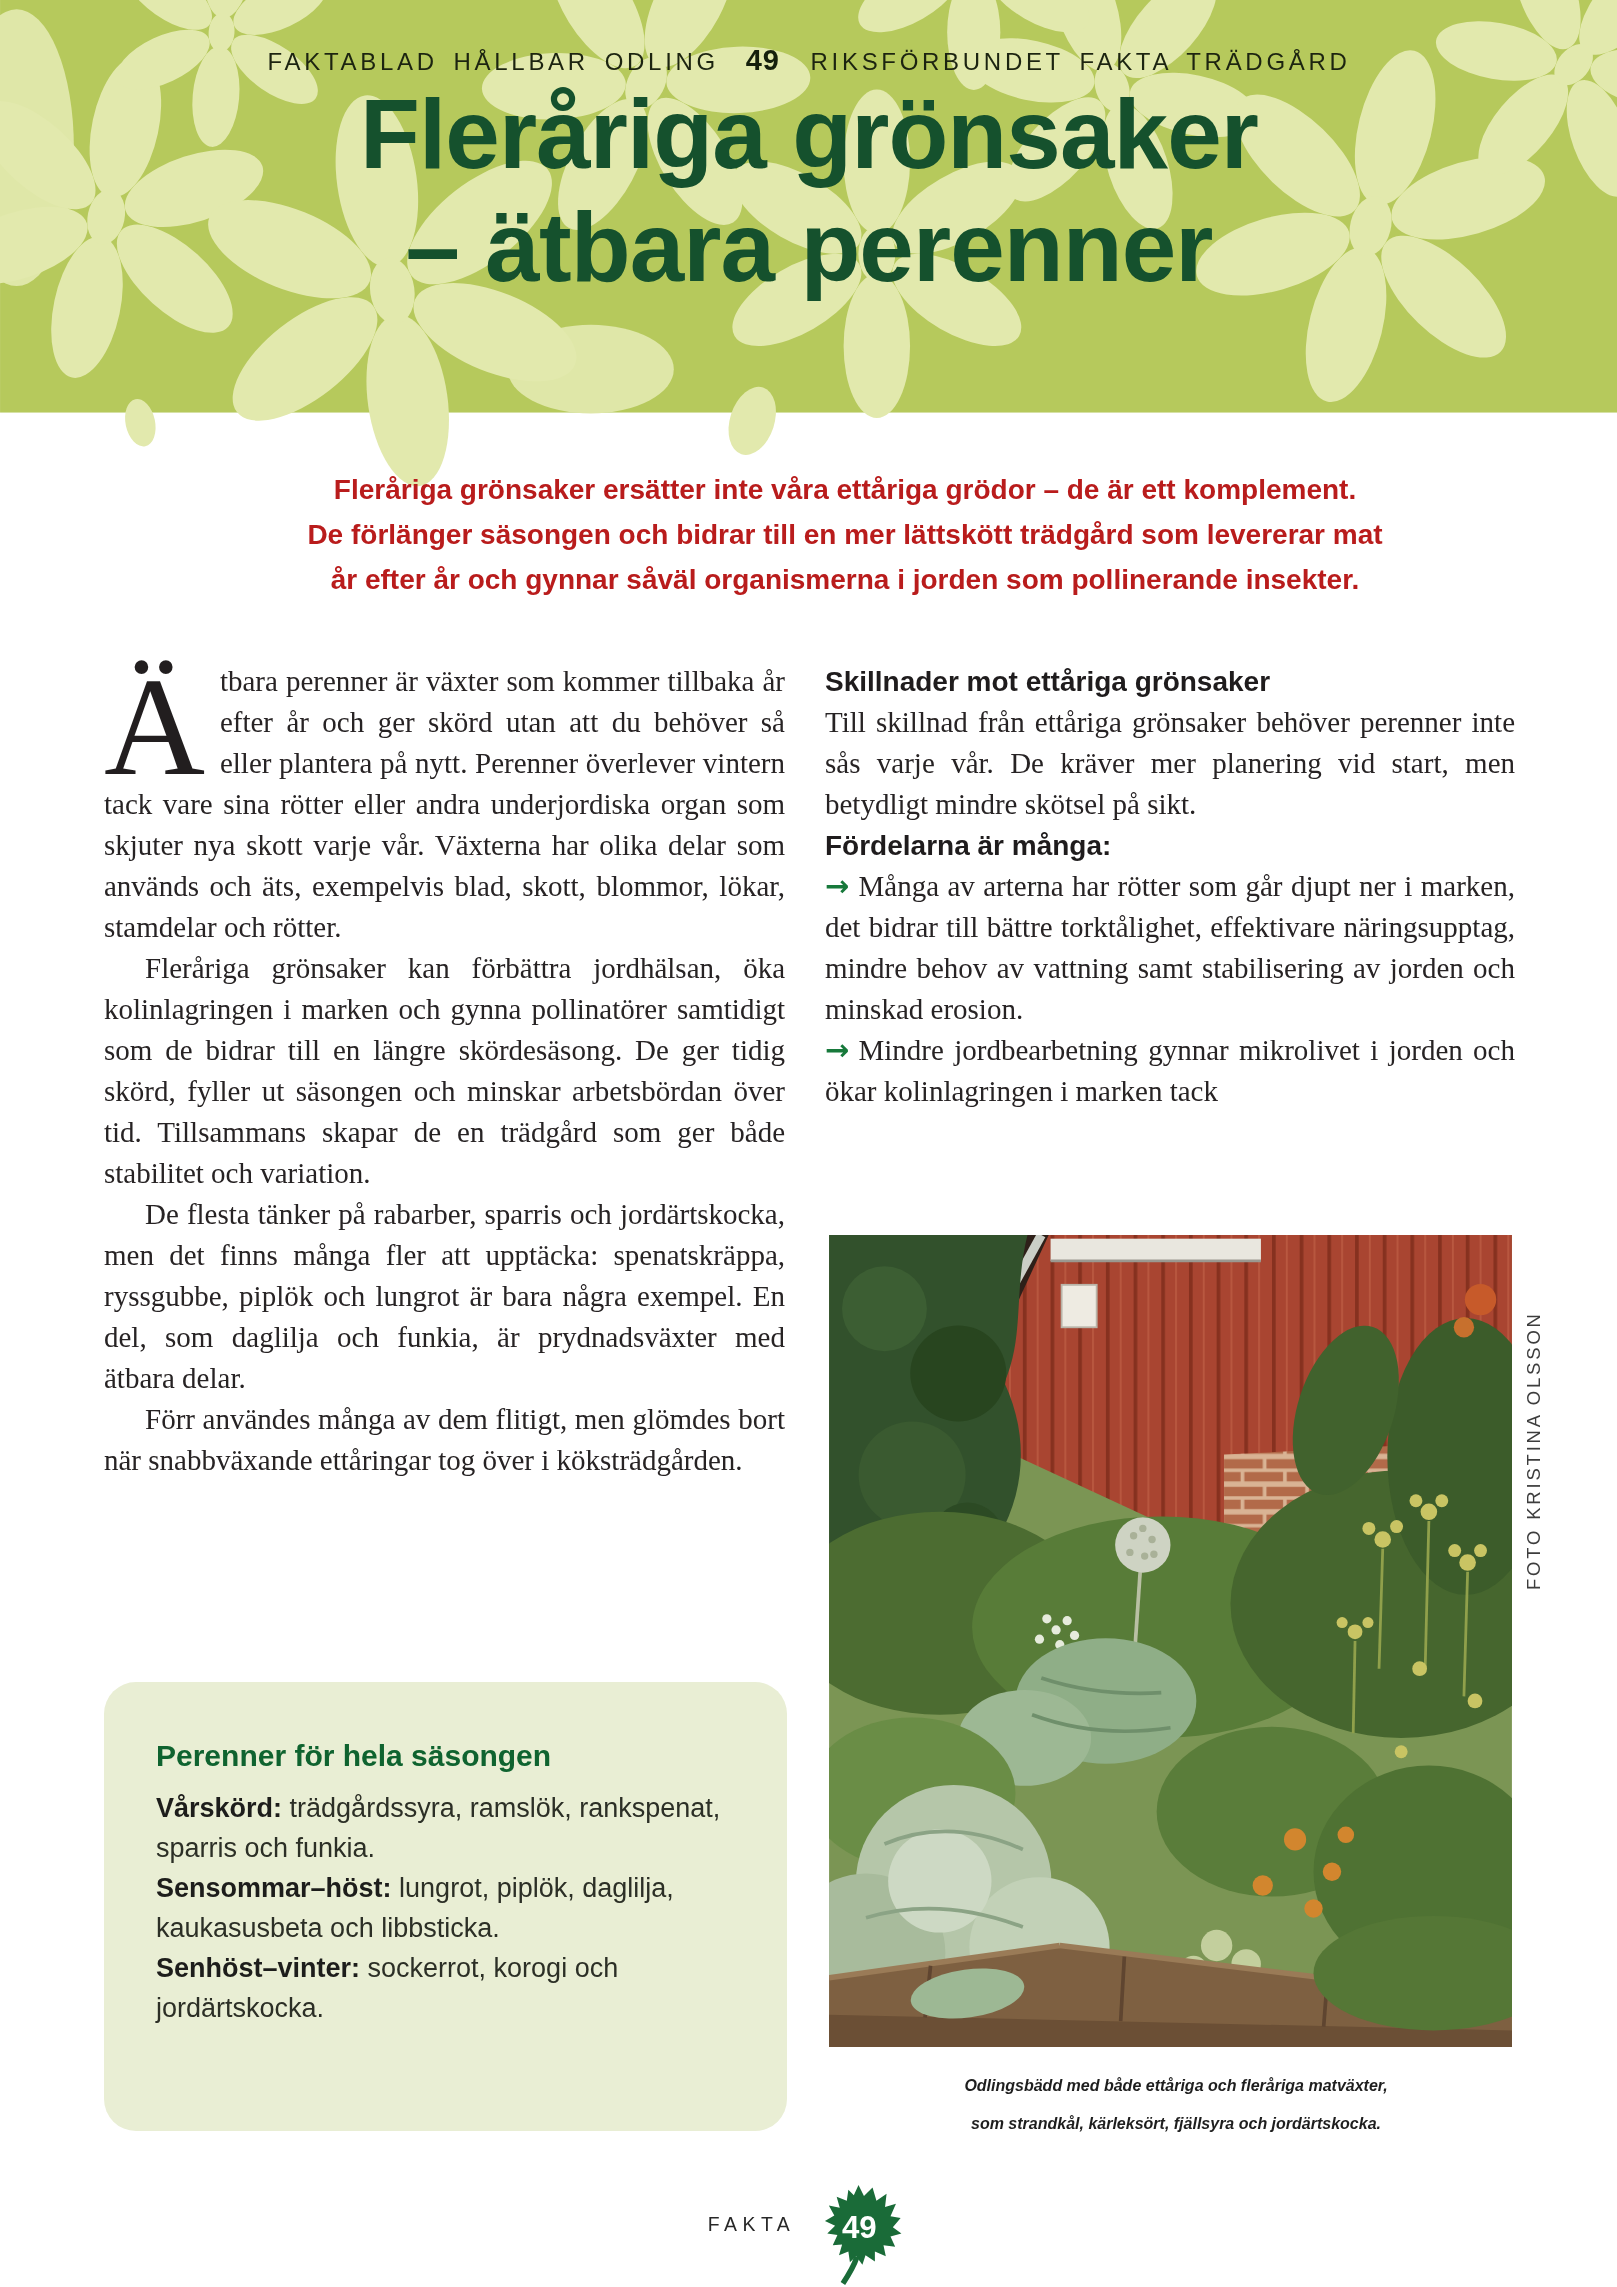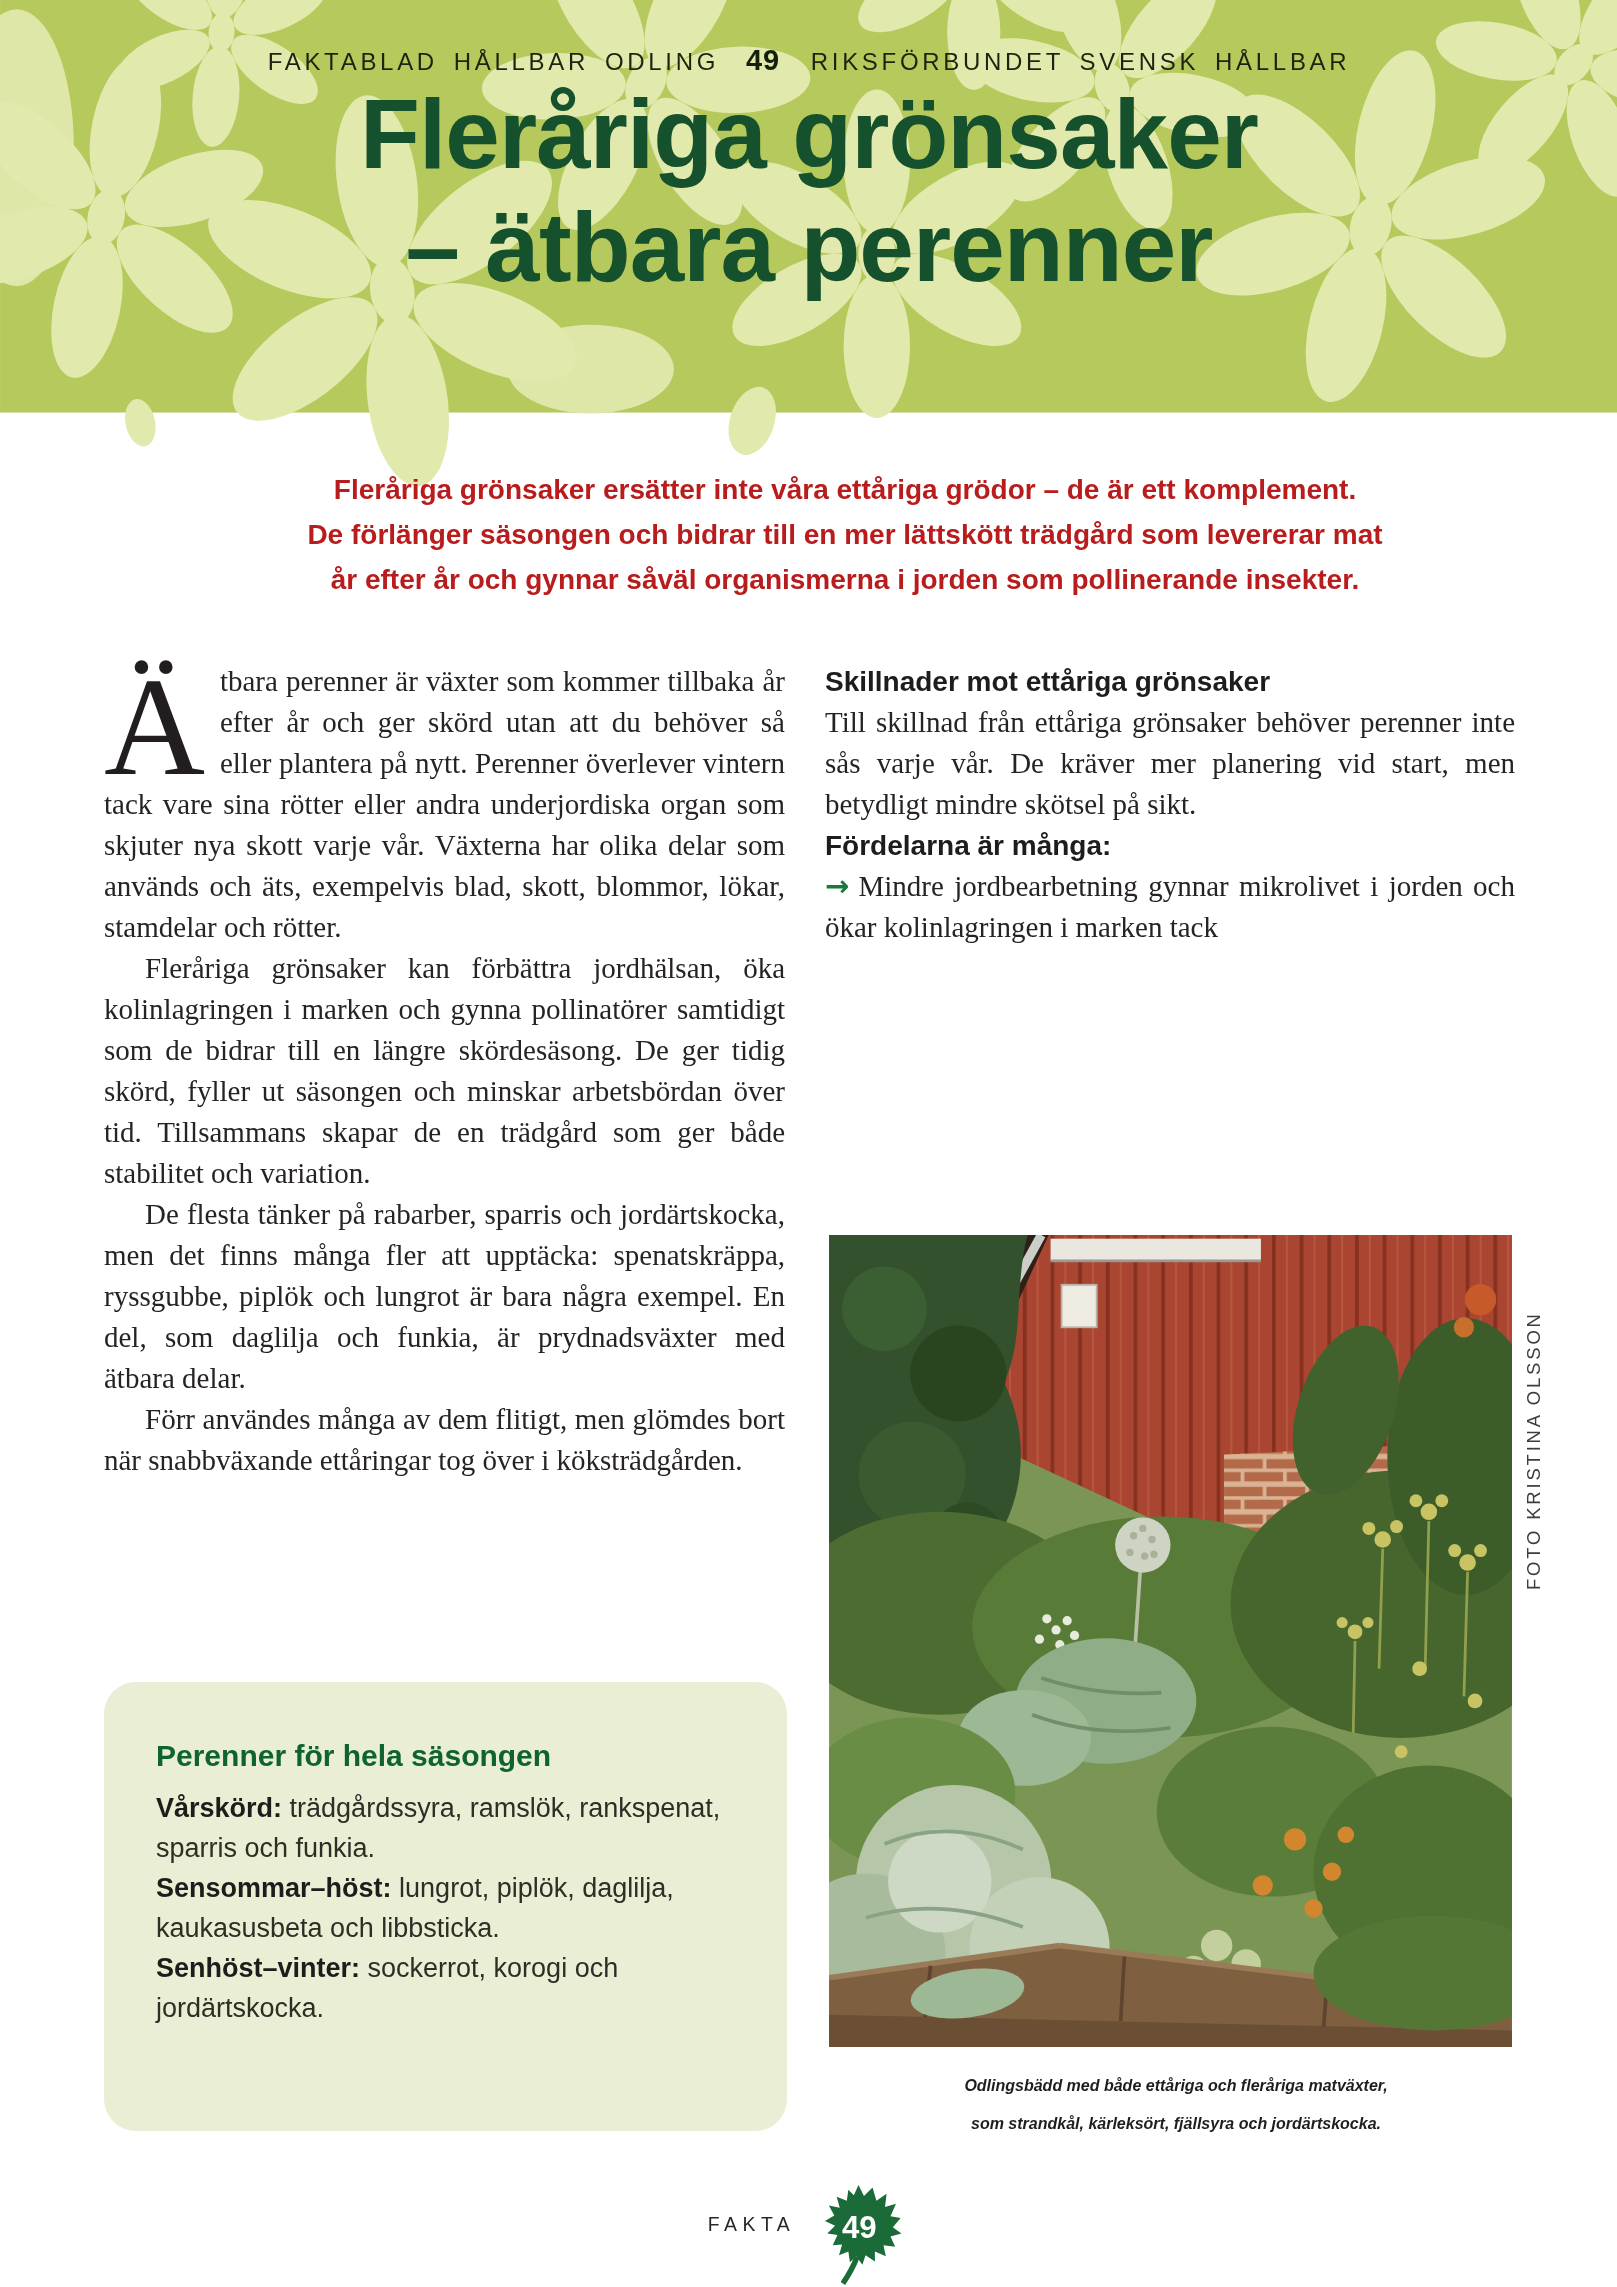--- a/index.html
+++ b/index.html
@@ -94,21 +94,21 @@
     <use href="#flw" transform="translate(1705,70) scale(0.85) rotate(40)"></use>
     <use href="#flw" transform="translate(240,35) scale(0.7) rotate(5)"></use>
     <use href="#flw" transform="translate(1055,-45) scale(0.8)"></use>
     <ellipse cx="815" cy="456" rx="24" ry="38" fill="#e2e9ad" transform="rotate(18 815 456)"></ellipse>
     <ellipse cx="152" cy="458" rx="16" ry="26" fill="#e2e9ad" transform="rotate(-12 152 458)"></ellipse>
   </svg>
 
   <div class="kicker">
     <span>FAKTABLAD HÅLLBAR ODLING</span>
     <span class="kicker-num">49</span>
-    <span>RIKSFÖRBUNDET SVENSK HÅLLBAR</span>
+    <span>RIKSFÖRBUNDET FAKTA TRÄDGÅRD</span>
   </div>
 
   <h1 class="title">
     <div>Fleråriga grönsaker</div>
     <div>– ätbara perenner</div>
   </h1>
 
   <div class="intro">
     <div>Fleråriga grönsaker ersätter inte våra ettåriga grödor – de är ett komplement.</div>
     <div>De förlänger säsongen och bidrar till en mer lättskött trädgård som levererar mat</div>
@@ -121,20 +121,23 @@
     </p>
     <p class="para indent">Fleråriga grönsaker kan förbättra jordhälsan, öka kolinlagringen i marken och gynna pollinatörer samtidigt som de bidrar till en längre skördesäsong. De ger tidig skörd, fyller ut säsongen och minskar arbetsbördan över tid. Tillsammans skapar de en trädgård som ger både stabilitet och variation.</p>
     <p class="para indent">De flesta tänker på rabarber, sparris och jordärtskocka, men det finns många fler att upptäcka: spenatskräppa, ryssgubbe, piplök och lungrot är bara några exempel. En del, som daglilja och funkia, är prydnadsväxter med ätbara delar.</p>
     <p class="para indent">Förr användes många av dem flitigt, men glömdes bort när snabbväxande ettåringar tog över i köksträdgården.</p>
   </div>
 
   <div class="col col-right">
     <h3>Skillnader mot ettåriga grönsaker</h3>
     <p class="para">Till skillnad från ettåriga grönsaker behöver perenner inte sås varje vår. De kräver mer planering vid start, men betydligt mindre skötsel på sikt.</p>
     <h3>Fördelarna är många:</h3>
+    <p class="para bullet">
+      <span class="arrow">→</span><span>Många av arterna har rötter som går djupt ner i marken, det bidrar till bättre torktålighet, effektivare näringsupptag, mindre behov av vattning samt stabilisering av jorden och minskad erosion.</span>
+    </p>
     <p class="para bullet">
       <span class="arrow">→</span><span>Mindre jordbearbetning gynnar mikrolivet i jorden och ökar kolinlagringen i marken tack</span>
     </p>
   </div>
 
   <svg class="photo" width="683" height="812" viewBox="0 0 740 880" role="img">
     <defs>
       <pattern id="planks" width="30" height="12" patternUnits="userSpaceOnUse">
         <rect width="30" height="12" fill="#a94531"></rect>
         <rect width="4" height="12" fill="#86311f"></rect>

